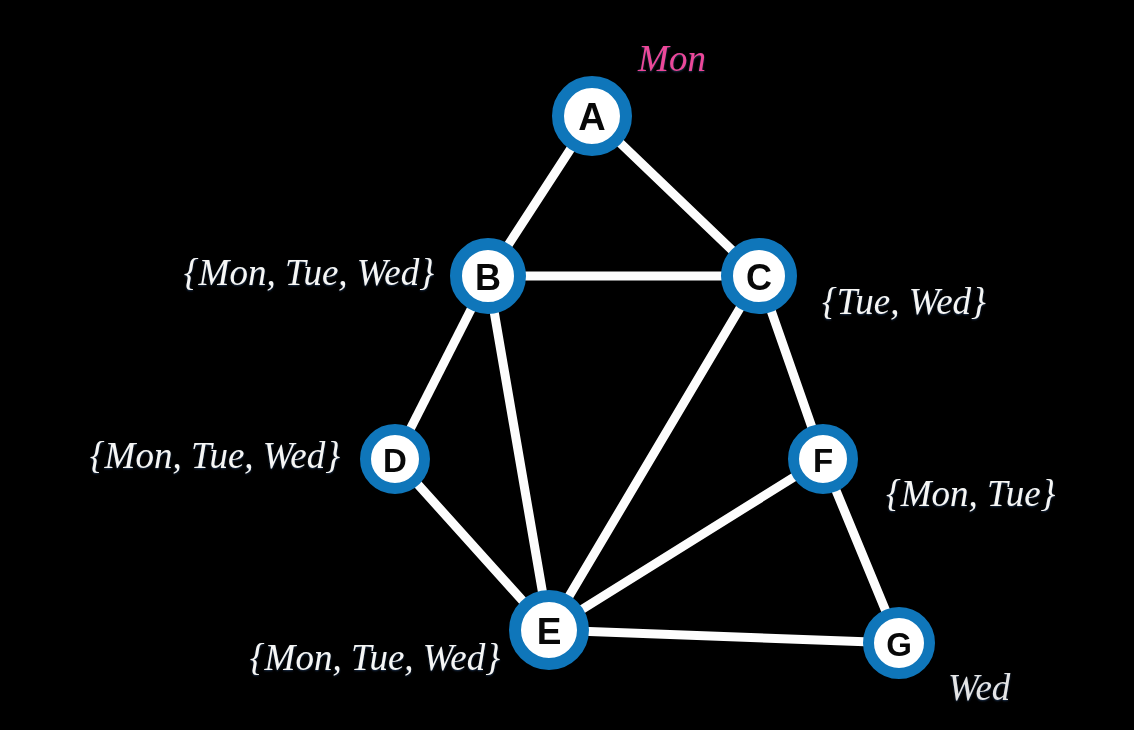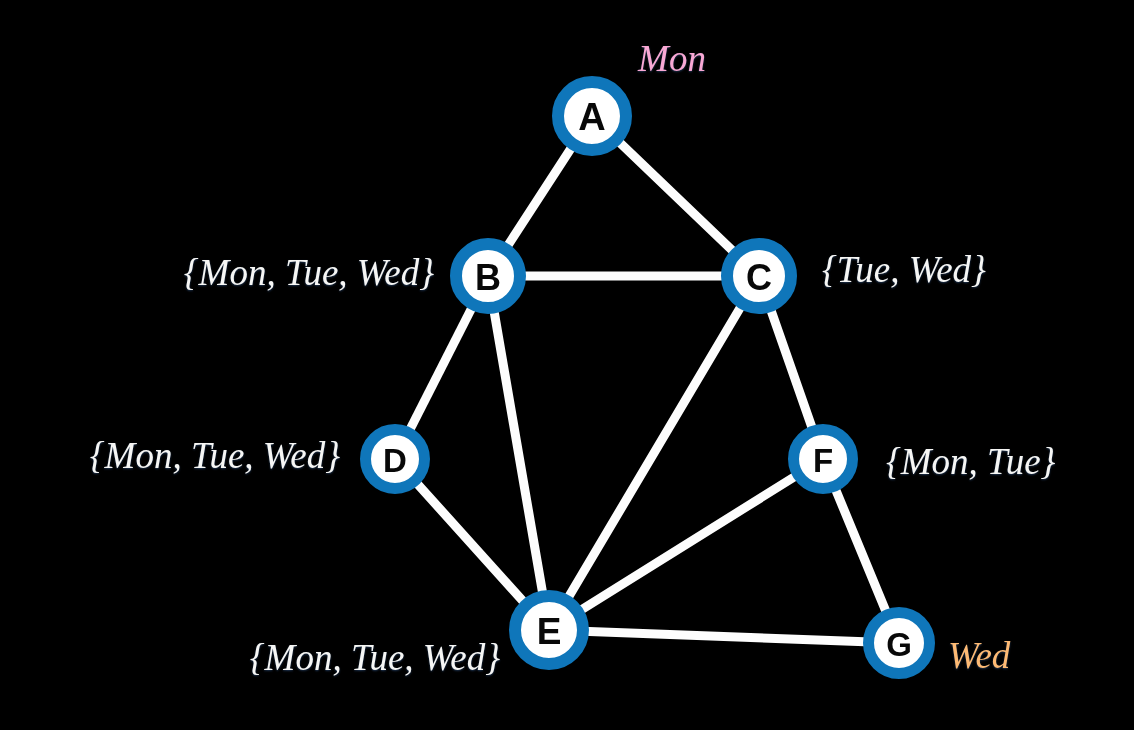--- a/index.html
+++ b/index.html
@@ -50,20 +50,21 @@
     line-height: 1;
     white-space: nowrap;
     text-shadow: 0 1px 2px rgba(40,70,110,0.75);
     user-select: none;
   }
   .domain-label.anchor-right {
     transform: translate(-100%, -50%);
   }
   .domain-label.anchor-left {
     transform: translate(0, -50%);
+    margin-top: 32px;
   }
   .domain-label.anchor-center {
     transform: translate(-50%, -50%);
   }
 </style>
 </head>
 <body>
 
 <div id="stage">
   <svg id="graph-svg" viewBox="0 0 1134 730">
@@ -105,21 +106,21 @@
           <circle class="node-ring" cx="823" cy="459" r="29.5" fill="#ffffff" stroke="#0f76ba" stroke-width="11"></circle>
           <text class="node-letter" x="823" y="460" font-size="33" fill="#080808">F</text>
         </g>
         <g>
           <circle class="node-ring" cx="899" cy="643" r="30.5" fill="#ffffff" stroke="#0f76ba" stroke-width="11"></circle>
           <text class="node-letter" x="899" y="644" font-size="33" fill="#080808">G</text>
         </g>
       </g>
   </svg>
   <div id="labels-layer">
-      <div class="domain-label anchor-center" style="left: 672px; top: 58px; color: #f9a8d4;">Mon</div>
+      <div class="domain-label anchor-center" style="left: 672px; top: 58px; color: #ec4899;">Mon</div>
       <div class="domain-label anchor-right" style="left: 434px; top: 272px; color: rgb(246, 246, 244);">{Mon, Tue, Wed}</div>
       <div class="domain-label anchor-left" style="left: 822px; top: 269px; color: rgb(246, 246, 244);">{Tue, Wed}</div>
       <div class="domain-label anchor-right" style="left: 340px; top: 455px; color: rgb(246, 246, 244);">{Mon, Tue, Wed}</div>
       <div class="domain-label anchor-right" style="left: 500px; top: 657px; color: rgb(246, 246, 244);">{Mon, Tue, Wed}</div>
       <div class="domain-label anchor-left" style="left: 886px; top: 461px; color: rgb(246, 246, 244); font-family: Liberation Serif, serif;">{Mon, Tue}</div>
-      <div class="domain-label anchor-left" style="left: 948px; top: 655px; color: #fdba74;">Wed</div>
+      <div class="domain-label anchor-left" style="left: 948px; top: 655px; color: #e5e5e5;">Wed</div>
     </div>
 </div>
 
 </body></html>

